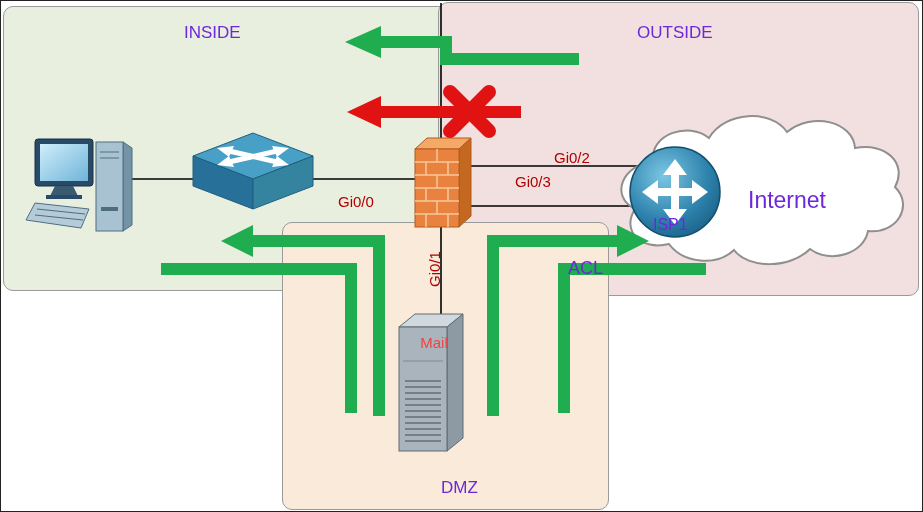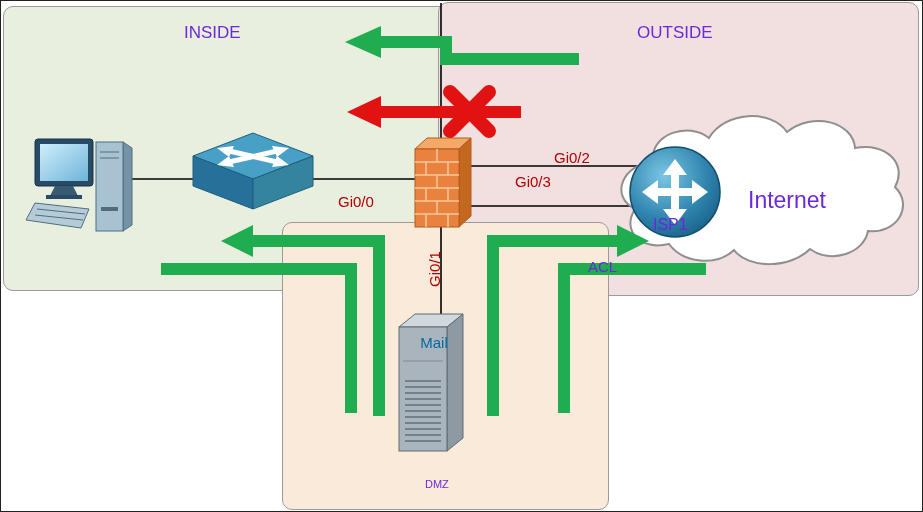--- a/index.html
+++ b/index.html
@@ -14,33 +14,33 @@
   }
   .zone-inside  { left:2px;   top:5px;   width:597px; height:285px; background:#e9efdf; }
   .zone-outside { left:437px; top:1px;   width:481px; height:294px; background:#f2e0e0; }
   .zone-dmz     { left:281px; top:221px; width:327px; height:288px; background:#f9ead9; }
   .overlay { position:absolute; left:0; top:0; }
   .lbl { position:absolute; white-space:nowrap; color:#6d28d9; }
   .zone-lbl { font-size:17px; }
   .iface { color:#b00000; font-size:15px; }
   .lbl-inside   { left:183px; top:22px; }
   .lbl-outside  { left:636px; top:22px; }
-  .lbl-dmz      { left:424px; top:477px; font-size:11px; }
+  .lbl-dmz      { left:440px; top:477px; font-size:17px; }
   .lbl-internet { left:747px; top:186px; font-size:23px; }
   .lbl-isp1     { left:652px; top:215px; font-size:16px; }
   .lbl-gi00 { left:337px; top:164px;margin-top:28px; }
   .lbl-gi02 { left:514px; top:148px;margin-left:39px; }
   .lbl-gi03 { left:514px; top:172px; }
   .lbl-gi01 {
     left:410px; top:259px; width:48px; height:18px; text-align:center;
     transform:rotate(-90deg);
   }
-  .lbl-acl  { left:587px; top:257px; font-size:15px; }
+  .lbl-acl  { left:567px; top:257px; font-size:18px; }
   .lbl-mail { left:399px; top:333px; width:68px; text-align:center;
-              font-size:15px; color:#0369a1; }
+              font-size:15px; color:#ef4444; }
 </style>
 </head>
 <body>
 
 <div class="stage">
 
   <div class="zone zone-inside"></div>
   <div class="zone zone-outside"></div>
   <div class="zone zone-dmz"></div>
 

